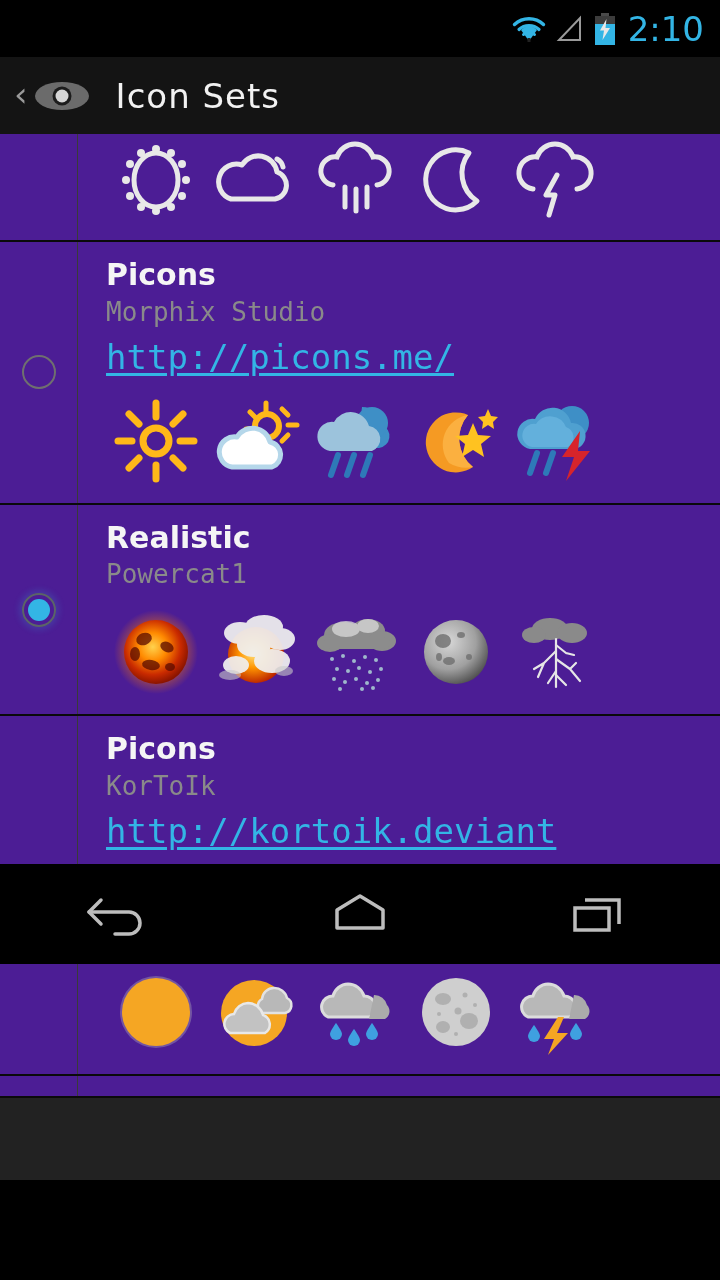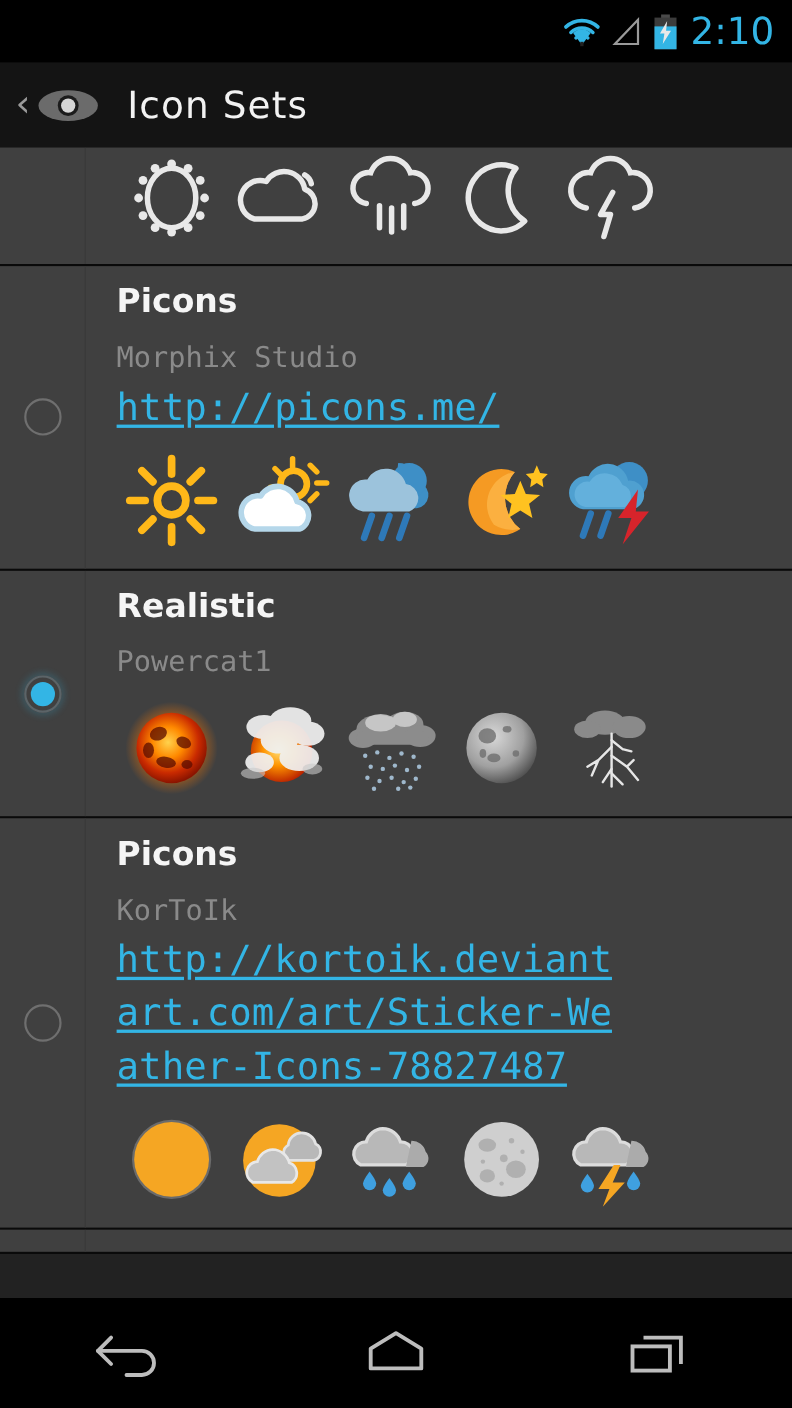--- a/index.html
+++ b/index.html
@@ -2,21 +2,21 @@
 <html><head>
 <meta charset="utf-8">
 <style>
   * { margin:0; padding:0; box-sizing:border-box; }
   html,body {
     width:720px; height:1280px;
     background:#000;
     font-family:"Liberation Sans", sans-serif;
     overflow:hidden;
   }
-  #screen { position:relative; width:720px; height:1280px; background:#222222; }
+  #screen { position:relative; width:720px; height:964px; background:#222222; }
 
   
   .status-bar {
     position:absolute; top:0; left:0; width:720px; height:57px;
     background:#000; display:flex; align-items:center; justify-content:flex-end;
     padding-right:16px;
   }
   .status-icons { display:flex; align-items:center; gap:10px; }
   .status-time {
     color:#33B5E5; font-size:34px; letter-spacing:0px;
@@ -37,21 +37,21 @@
     color:#f2f2f2; font-size:34px; margin-left:26px; letter-spacing:1px;
     font-family:"DejaVu Sans", sans-serif; font-weight:400;
   }
 
   
   .list {
     position:absolute; top:134px; left:0; width:720px; height:1046px;
     background:#222222; overflow:hidden;
   }
   .row {
-    position:relative; width:720px; background:#404040;
+    position:relative; width:720px; background:#4c1d95;
     border-bottom:2px solid #0a0a0a;
     display:flex;
   }
   .radio-col {
     width:78px; flex:0 0 78px; border-right:1px solid #3a3a3a;
     display:flex; align-items:center; justify-content:center;
   }
   .radio {
     width:34px; height:34px; border-radius:50%;
     border:2px solid #6f6f6f; background:transparent;
@@ -60,21 +60,21 @@
   .radio.selected { border-color:#5b6468; box-shadow:0 0 6px 3px rgba(51,181,229,0.18); }
   .radio.selected::after {
     content:""; width:22px; height:22px; border-radius:50%; background:#33B5E5;
   }
   .content-col { flex:1; padding:14px 0 16px 28px; }
   .set-name {
     color:#f5f5f5; font-size:30px; font-weight:bold; line-height:1.25;
     font-family:"DejaVu Sans", sans-serif;
   }
   .set-author {
-    color:#8a8a8a; font-size:26px; line-height:1.35; margin-top:15px;
+    color:#8a8a8a; font-size:26px; line-height:1.35; margin-top:1px;
     font-family:"DejaVu Sans Mono", monospace;
   }
   .set-url {
     color:#33B5E5; font-size:34px; line-height:1.42; margin-top:3px;
     font-family:"DejaVu Sans Mono", monospace;
     text-decoration:underline; text-underline-offset:4px;
     word-break:break-all; max-width:470px; display:inline-block;
   }
   .preview-row {
     display:flex; align-items:center; gap:0px; margin-top:14px;

